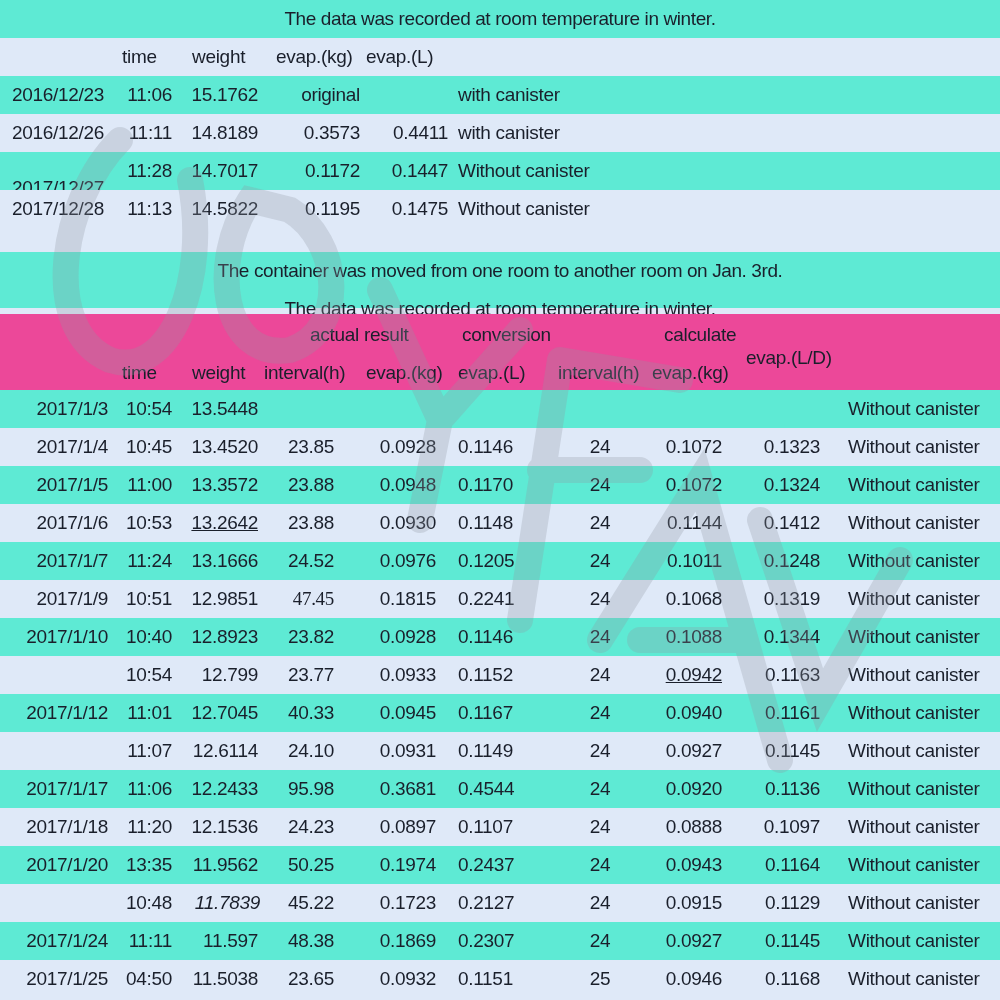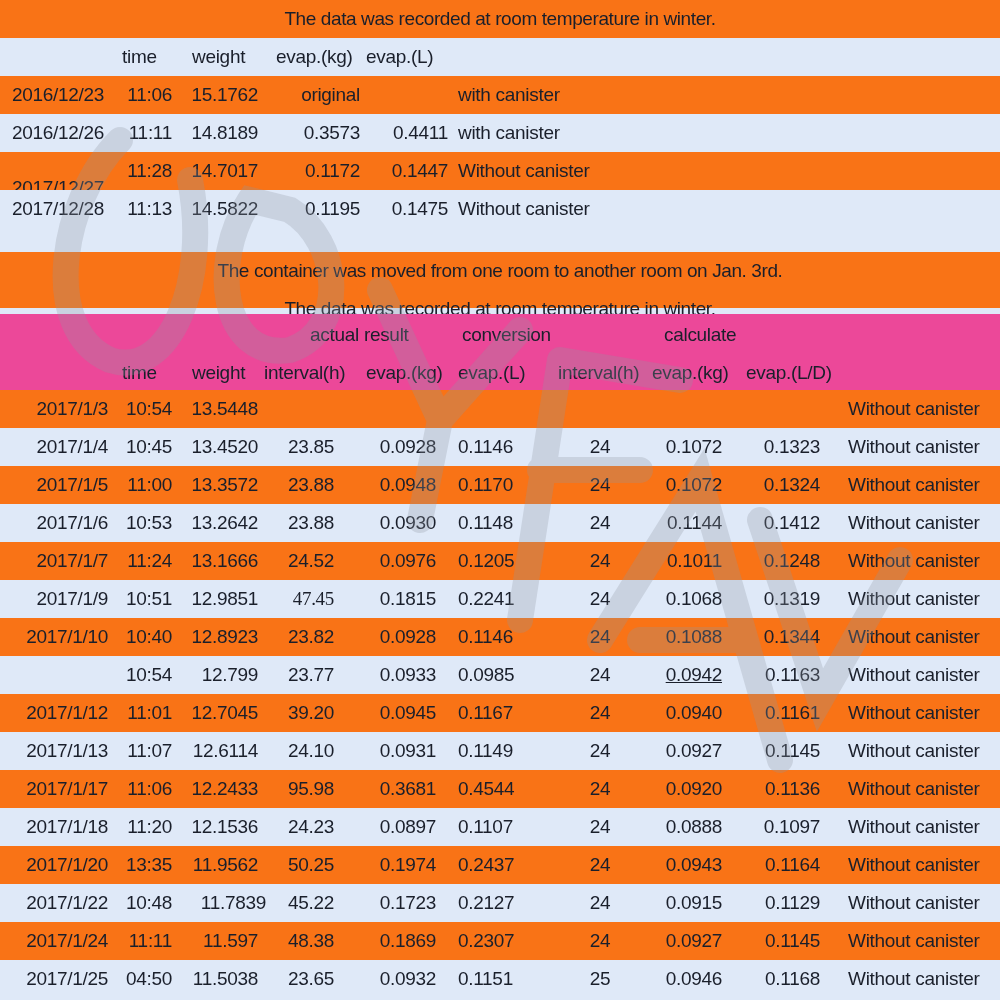--- a/index.html
+++ b/index.html
@@ -1,20 +1,20 @@
 <!DOCTYPE html>
 <html><head>
 <meta charset="utf-8">
 <style>
   html, body { margin:0; padding:0; }
   body { width:1000px; height:1000px; overflow:hidden; background:#dfe9f8; position:relative;
          font-family:"Liberation Sans", sans-serif; color:#1a1f2b; }
   .sheet { position:absolute; left:0; top:0; width:1000px; height:1000px; }
   .row { position:absolute; left:0; width:1000px; height:38px; font-size:19px; line-height:38px; }
-  .row.dark { background:#f97316; }
+  .row.dark { background:#5eead4; }
   .row.light { background:#dfe9f8; }
   .row.head { background:#ec4899; }
   .cell { position:absolute; top:0; white-space:nowrap; letter-spacing:-0.3px; }
   .r { text-align:right; }
   .c { text-align:center; }
   .l { text-align:left; }
   .banner { position:absolute; left:0; width:1000px; text-align:center; font-size:19px; letter-spacing:-0.4px; }
   .watermark { position:absolute; left:0; top:0; width:1000px; height:1000px; pointer-events:none; }
 </style>
 </head>
@@ -78,21 +78,21 @@
     <span class="cell l" style="left:462px; top:2px;">conversion</span>
     <span class="cell l" style="left:664px; top:2px;">calculate</span>
 
     <span class="cell l" style="left:122px; top:40px;">time</span>
     <span class="cell l" style="left:192px; top:40px;">weight</span>
     <span class="cell l" style="left:264px; top:40px;">interval(h)</span>
     <span class="cell l" style="left:366px; top:40px;">evap.(kg)</span>
     <span class="cell l" style="left:458px; top:40px;">evap.(L)</span>
     <span class="cell l" style="left:558px; top:40px;">interval(h)</span>
     <span class="cell l" style="left:652px; top:40px;">evap.(kg)</span>
-    <span class="cell l" style="left:746px; top:40px;">evap.(L/D)</span>
+    <span class="cell l" style="left:746px; top:25px;">evap.(L/D)</span>
   </div>
 
   <div id="s2rows">
       <div class="row dark" style="top: 390px;">
         <span class="cell r" style="left:0; width:108px;">2017/1/3</span>
         <span class="cell r" style="left:112px; width:60px;">10:54</span>
         <span class="cell r" style="left:176px; width:82px;">13.5448</span>
         <span class="cell r" style="left:270px; width:64px;"></span>
         <span class="cell r" style="left:350px; width:86px;"></span>
         <span class="cell l" style="left:458px; width:74px;"></span>
@@ -121,21 +121,21 @@
         <span class="cell r" style="left:350px; width:86px;">0.0948</span>
         <span class="cell l" style="left:458px; width:74px;">0.1170</span>
         <span class="cell c" style="left:580px; width:40px;">24</span>
         <span class="cell r" style="left:650px; width:72px;">0.1072</span>
         <span class="cell r" style="left:740px; width:80px;">0.1324</span>
         <span class="cell l" style="left:848px;">Without canister</span>
       </div>
       <div class="row light" style="top: 504px;">
         <span class="cell r" style="left:0; width:108px;">2017/1/6</span>
         <span class="cell r" style="left:112px; width:60px;">10:53</span>
-        <span class="cell r" style="left:176px; width:82px;">13.2642</span>
+        <span class="cell r" style="left:176px; width:82px;text-decoration:underline;">13.2642</span>
         <span class="cell r" style="left:270px; width:64px;">23.88</span>
         <span class="cell r" style="left:350px; width:86px;">0.0930</span>
         <span class="cell l" style="left:458px; width:74px;">0.1148</span>
         <span class="cell c" style="left:580px; width:40px;">24</span>
         <span class="cell r" style="left:650px; width:72px;">0.1144</span>
         <span class="cell r" style="left:740px; width:80px;">0.1412</span>
         <span class="cell l" style="left:848px;">Without canister</span>
       </div>
       <div class="row dark" style="top: 542px;">
         <span class="cell r" style="left:0; width:108px;">2017/1/7</span>
@@ -171,40 +171,39 @@
         <span class="cell c" style="left:580px; width:40px;">24</span>
         <span class="cell r" style="left:650px; width:72px;">0.1088</span>
         <span class="cell r" style="left:740px; width:80px;">0.1344</span>
         <span class="cell l" style="left:848px;">Without canister</span>
       </div>
       <div class="row light" style="top: 656px;">
         <span class="cell r" style="left:112px; width:60px;">10:54</span>
         <span class="cell r" style="left:176px; width:82px;">12.799</span>
         <span class="cell r" style="left:270px; width:64px;">23.77</span>
         <span class="cell r" style="left:350px; width:86px;">0.0933</span>
-        <span class="cell l" style="left:458px; width:74px;">0.0985</span>
+        <span class="cell l" style="left:458px; width:74px;">0.1152</span>
         <span class="cell c" style="left:580px; width:40px;">24</span>
         <span class="cell r" style="left:650px; width:72px;text-decoration:underline;">0.0942</span>
         <span class="cell r" style="left:740px; width:80px;">0.1163</span>
         <span class="cell l" style="left:848px;">Without canister</span>
       </div>
       <div class="row dark" style="top: 694px;">
         <span class="cell r" style="left:0; width:108px;">2017/1/12</span>
         <span class="cell r" style="left:112px; width:60px;">11:01</span>
         <span class="cell r" style="left:176px; width:82px;">12.7045</span>
-        <span class="cell r" style="left:270px; width:64px;">39.20</span>
+        <span class="cell r" style="left:270px; width:64px;">40.33</span>
         <span class="cell r" style="left:350px; width:86px;">0.0945</span>
         <span class="cell l" style="left:458px; width:74px;">0.1167</span>
         <span class="cell c" style="left:580px; width:40px;">24</span>
         <span class="cell r" style="left:650px; width:72px;">0.0940</span>
         <span class="cell r" style="left:740px; width:80px;">0.1161</span>
         <span class="cell l" style="left:848px;">Without canister</span>
       </div>
       <div class="row light" style="top: 732px;">
-        <span class="cell r" style="left:0; width:108px;">2017/1/13</span>
         <span class="cell r" style="left:112px; width:60px;">11:07</span>
         <span class="cell r" style="left:176px; width:82px;">12.6114</span>
         <span class="cell r" style="left:270px; width:64px;">24.10</span>
         <span class="cell r" style="left:350px; width:86px;">0.0931</span>
         <span class="cell l" style="left:458px; width:74px;">0.1149</span>
         <span class="cell c" style="left:580px; width:40px;">24</span>
         <span class="cell r" style="left:650px; width:72px;">0.0927</span>
         <span class="cell r" style="left:740px; width:80px;">0.1145</span>
         <span class="cell l" style="left:848px;">Without canister</span>
       </div>
@@ -238,23 +237,22 @@
         <span class="cell r" style="left:176px; width:82px;">11.9562</span>
         <span class="cell r" style="left:270px; width:64px;">50.25</span>
         <span class="cell r" style="left:350px; width:86px;">0.1974</span>
         <span class="cell l" style="left:458px; width:74px;">0.2437</span>
         <span class="cell c" style="left:580px; width:40px;">24</span>
         <span class="cell r" style="left:650px; width:72px;">0.0943</span>
         <span class="cell r" style="left:740px; width:80px;">0.1164</span>
         <span class="cell l" style="left:848px;">Without canister</span>
       </div>
       <div class="row light" style="top: 884px;">
-        <span class="cell r" style="left:0; width:108px;">2017/1/22</span>
         <span class="cell r" style="left:112px; width:60px;">10:48</span>
-        <span class="cell r" style="left:184px; width:82px;">11.7839</span>
+        <span class="cell r" style="left:178px; width:82px;font-style:italic;">11.7839</span>
         <span class="cell r" style="left:270px; width:64px;">45.22</span>
         <span class="cell r" style="left:350px; width:86px;">0.1723</span>
         <span class="cell l" style="left:458px; width:74px;">0.2127</span>
         <span class="cell c" style="left:580px; width:40px;">24</span>
         <span class="cell r" style="left:650px; width:72px;">0.0915</span>
         <span class="cell r" style="left:740px; width:80px;">0.1129</span>
         <span class="cell l" style="left:848px;">Without canister</span>
       </div>
       <div class="row dark" style="top: 922px;">
         <span class="cell r" style="left:0; width:108px;">2017/1/24</span>

